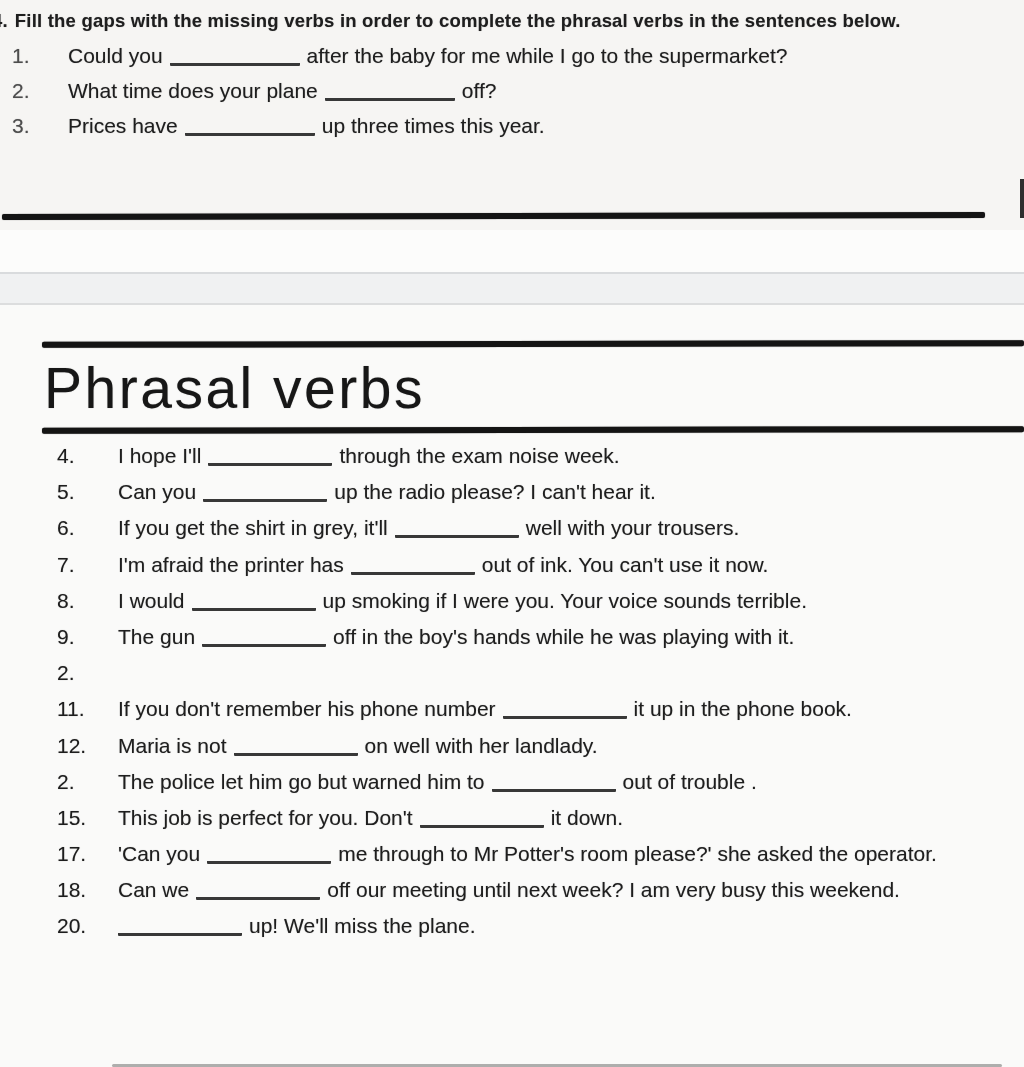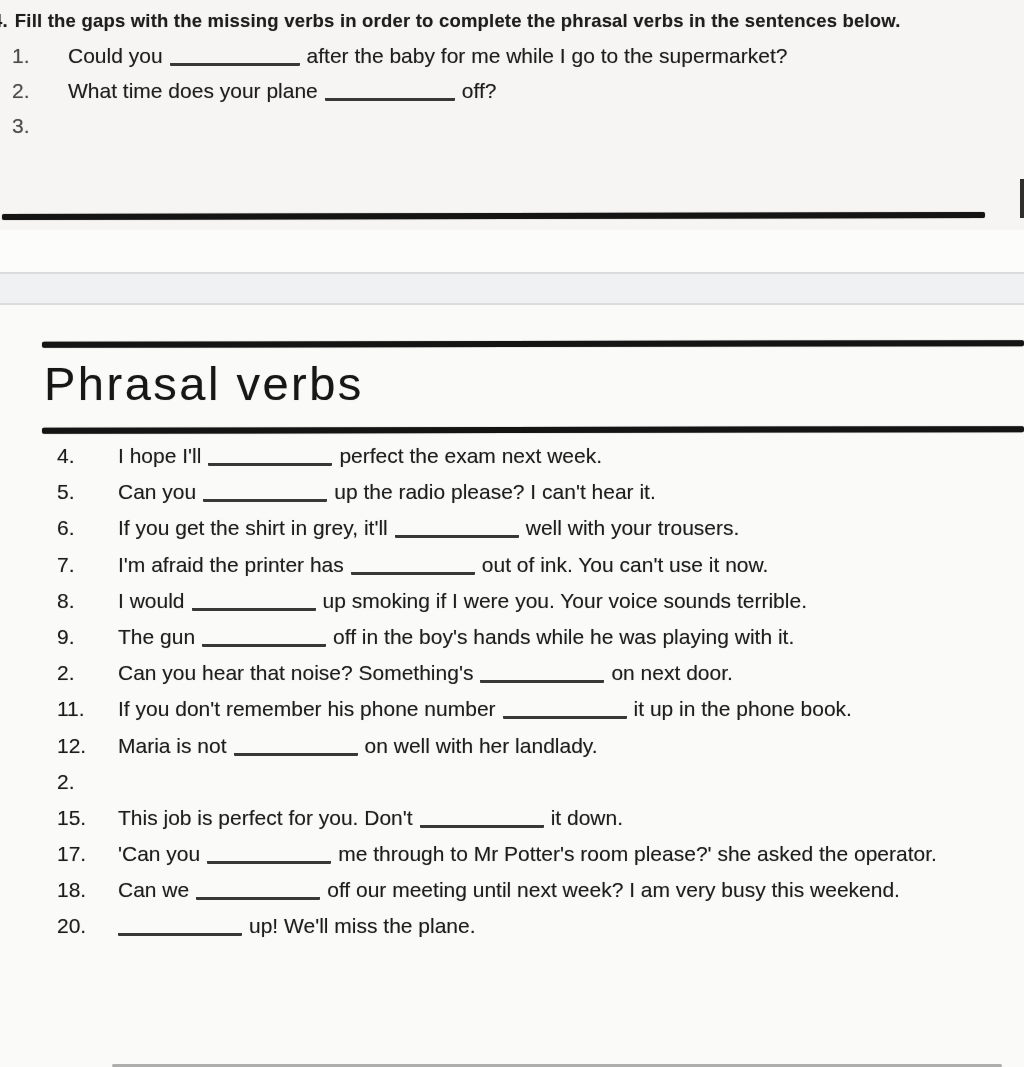--- a/index.html
+++ b/index.html
@@ -102,21 +102,21 @@
     background: #6f6f6f;
     opacity: 0.55;
     border-radius: 2px;
   }
 
   
   .section-title {
     position: absolute;
     top: 360px;
     left: 44px;
-    font-size: 47px;
+    font-size: 57px;
     line-height: 1;
     letter-spacing: 2.5px;
     color: #171717;
     font-weight: 400;
   }
 </style>
 </head>
 <body>
 
 <div class="page">
@@ -135,34 +135,35 @@
     <span class="sentence"><span class="pre">Could you</span><span class="blank"></span><span class="post">after the baby for me while I go to the supermarket?</span></span>
   </div>
 
   <div class="row">
     <span class="num">2.</span>
     <span class="sentence"><span class="pre">What time does your plane</span><span class="blank"></span><span class="post">off?</span></span>
   </div>
 
   <div class="row">
     <span class="num">3.</span>
+    <span class="sentence"><span class="pre">Prices have</span><span class="blank"></span><span class="post">up three times this year.</span></span>
   </div>
 </div>
 
   <div class="thick-rule rule-divider"></div>
   <div class="edge-mark"></div>
 
   <div class="thick-rule rule-title-top"></div>
   <div class="section-title ink">Phrasal verbs</div>
   <div class="thick-rule rule-title-bottom"></div>
 
   <div class="list ink" id="main-list">
   <div class="row">
     <span class="num">4.</span>
-    <span class="sentence"><span class="pre">I hope I'll</span><span class="blank"></span><span class="post">perfect the exam next week.</span></span>
+    <span class="sentence"><span class="pre">I hope I'll</span><span class="blank"></span><span class="post">through the exam noise week.</span></span>
   </div>
 
   <div class="row">
     <span class="num">5.</span>
     <span class="sentence"><span class="pre">Can you</span><span class="blank"></span><span class="post">up the radio please? I can't hear it.</span></span>
   </div>
 
   <div class="row">
     <span class="num">6.</span>
     <span class="sentence"><span class="pre">If you get the shirt in grey, it'll</span><span class="blank"></span><span class="post">well with your trousers.</span></span>
@@ -178,36 +179,36 @@
     <span class="sentence"><span class="pre">I would</span><span class="blank"></span><span class="post">up smoking if I were you. Your voice sounds terrible.</span></span>
   </div>
 
   <div class="row">
     <span class="num">9.</span>
     <span class="sentence"><span class="pre">The gun</span><span class="blank"></span><span class="post">off in the boy's hands while he was playing with it.</span></span>
   </div>
 
   <div class="row">
     <span class="num">2.</span>
-    <span class="sentence"><span class="pre">Can you hear that noise? Something's</span><span class="blank"></span><span class="post">on next door.</span></span>
   </div>
 
   <div class="row">
     <span class="num">11.</span>
     <span class="sentence"><span class="pre">If you don't remember his phone number</span><span class="blank"></span><span class="post">it up in the phone book.</span></span>
   </div>
 
   <div class="row">
     <span class="num">12.</span>
     <span class="sentence"><span class="pre">Maria is not</span><span class="blank"></span><span class="post">on well with her landlady.</span></span>
   </div>
 
 
   <div class="row">
     <span class="num">2.</span>
+    <span class="sentence"><span class="pre">The police let him go but warned him to</span><span class="blank"></span><span class="post">out of trouble .</span></span>
   </div>
 
   <div class="row">
     <span class="num">15.</span>
     <span class="sentence"><span class="pre">This job is perfect for you. Don't</span><span class="blank"></span><span class="post">it down.</span></span>
   </div>
 
 
   <div class="row">
     <span class="num">17.</span>

